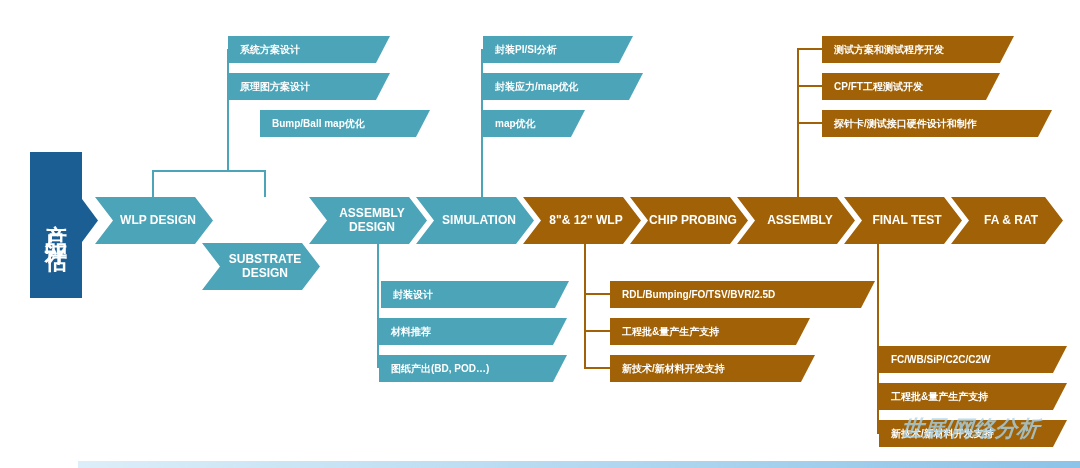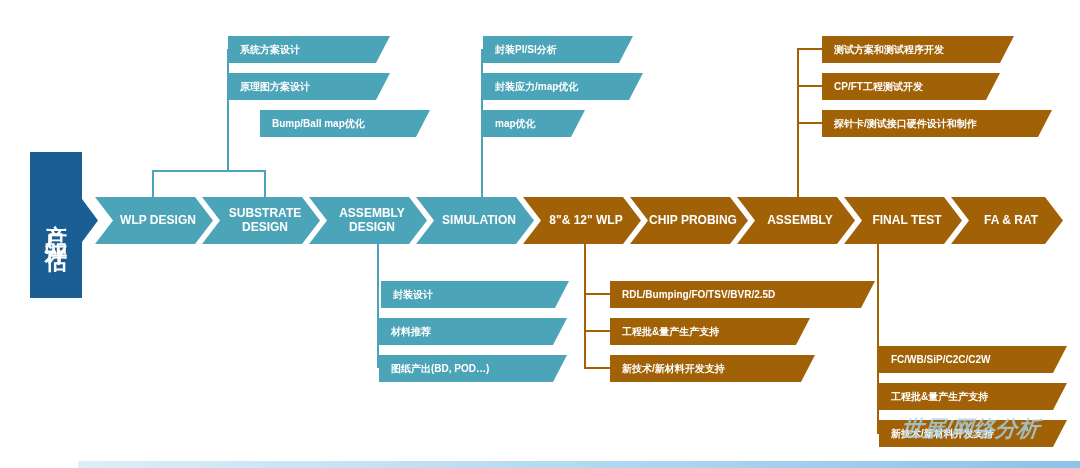--- a/index.html
+++ b/index.html
@@ -76,21 +76,21 @@
   <div class="ln blue-bg" style="left:584px;top:244px;width:2px;height:125px;"></div>
   <div class="ln blue-bg" style="left:584px;top:293px;width:26px;height:2px;"></div>
   <div class="ln blue-bg" style="left:584px;top:330px;width:26px;height:2px;"></div>
   <div class="ln blue-bg" style="left:584px;top:367px;width:26px;height:2px;"></div>
 
   <div class="ln blue-bg" style="left:877px;top:244px;width:2px;height:190px;"></div>
 
   <div class="chev teal-bg" style="left:95px;width:118px;">
       <span>WLP DESIGN</span>
     </div>
-  <div class="chev teal-bg" style="left:202px;width:118px;">
+  <div class="chev teal-bg" style="left:202px;width:118px;margin-top:46px;">
       <span>SUBSTRATE DESIGN</span>
     </div>
   <div class="chev teal-bg" style="left:309px;width:118px;">
       <span>ASSEMBLY DESIGN</span>
     </div>
   <div class="chev teal-bg" style="left:416px;width:118px;">
       <span>SIMULATION</span>
     </div>
   <div class="chev blue-bg" style="left:523px;width:118px;">
       <span>8"&amp; 12" WLP</span>

